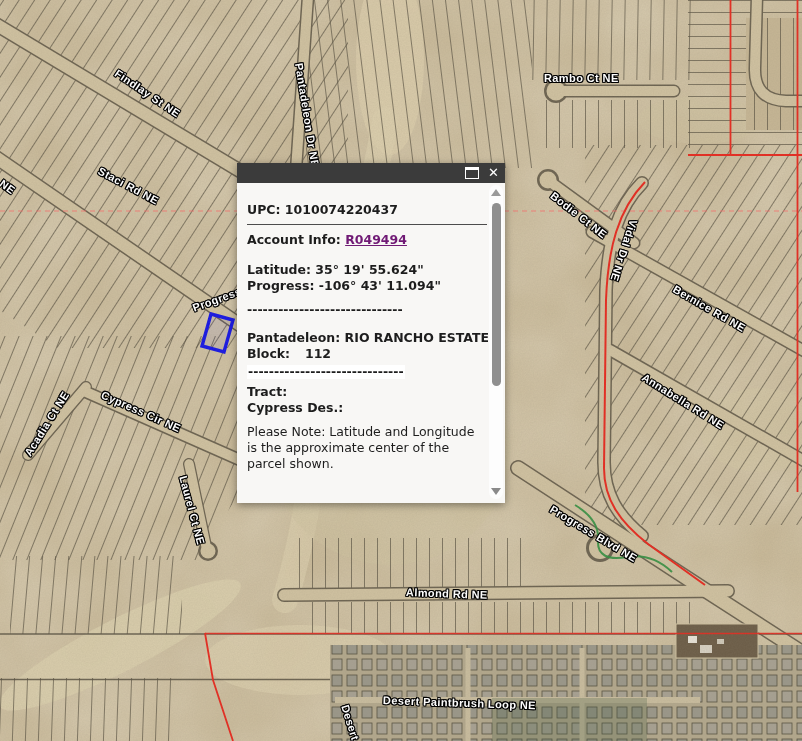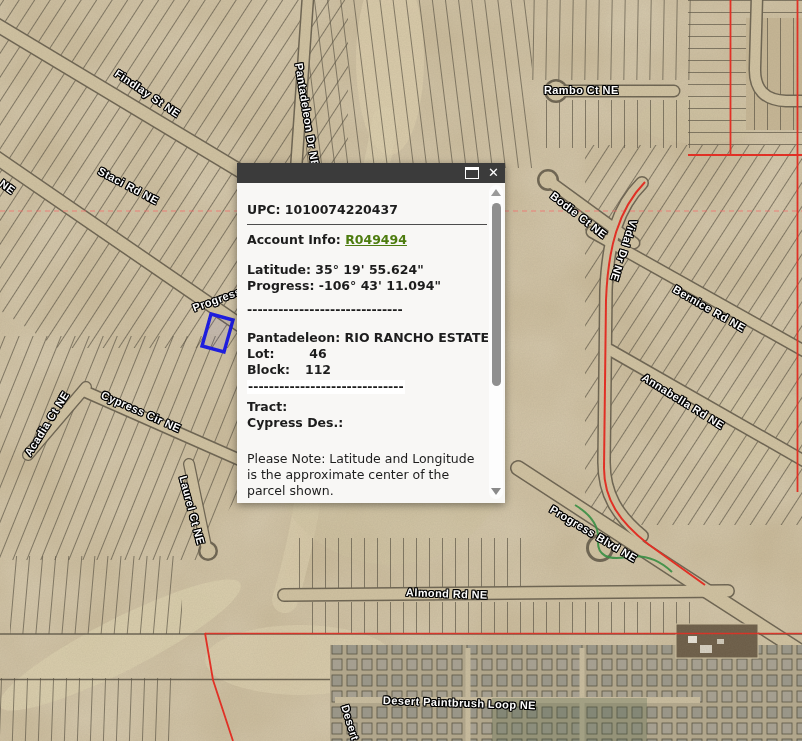--- a/index.html
+++ b/index.html
@@ -14,28 +14,28 @@
     font-family:"DejaVu Sans",sans-serif;color:#1d1d1d;}
   .titlebar{height:20px;background:#3b3b3b;display:flex;align-items:center;justify-content:flex-end;padding-right:6px;gap:9px;}
   .winbtn{cursor:pointer;display:inline-block;}
   .max{width:12px;height:8px;border:1px solid #fff;border-top:3px solid #fff;}
   .close{color:#fff;font-size:13px;font-weight:bold;line-height:14px;}
   .pbody{position:absolute;left:0;top:20px;right:17px;bottom:0;padding:19px 4px 8px 10px;overflow:hidden;}
   .row{font-size:12.5px;line-height:16px;white-space:nowrap;}
   .b{font-weight:bold;}
   hr.solid{border:0;border-top:1px solid #4c4c4c;margin:6px 0 7px 0;width:240px;}
   .gap{height:14px;}
-  .link{color:#4d7c0f;text-decoration:underline;cursor:pointer;font-weight:bold;text-align:center;}
+  .link{color:#701a75;text-decoration:underline;cursor:pointer;font-weight:bold;text-align:center;}
   .dashes{font-size:12.5px;font-weight:bold;line-height:14px;margin:9px 0 13px 0;letter-spacing:0;white-space:nowrap;}
   .dashes.wbg{margin:3px 0 5px 0;}
   .dashes.wbg span{background:#fff;display:inline-block;padding:0 1px;}
   .frow{font-size:12.5px;line-height:15.5px;font-weight:bold;display:flex;}
   .fl{width:52px;}
   .fv{width:38px;text-align:center;}
-  .note{font-size:12.5px;line-height:16.2px;font-weight:normal;margin:20px 0 0 0;width:234px;}
+  .note{font-size:12.5px;line-height:16.2px;font-weight:normal;margin:8px 0 0 0;width:234px;}
   .vscroll{position:absolute;top:22px;bottom:4px;right:2px;width:14px;background:#fdfdfd;border-radius:7px;z-index:2;cursor:pointer;}
   .arr{position:absolute;left:2px;width:0;height:0;border-left:5px solid transparent;border-right:5px solid transparent;}
   .arr.up{top:4px;border-bottom:7px solid #9a9a9a;}
   .arr.down{bottom:4px;border-top:7px solid #8a8a8a;}
   .thumb{position:absolute;left:2.5px;top:18px;width:9px;height:183px;background:#8f8f8f;border-radius:5px;}
 </style>
 </head>
 <body>
 
 <div class="stage">
@@ -230,21 +230,21 @@
 
     <polygon points="211,314 233,320 224,352 202,346" fill="rgba(19,19,232,0.07)" stroke="#1313e8" stroke-width="3.4" stroke-linejoin="miter"></polygon>
 
     <rect width="802" height="741" filter="url(#grain)" opacity="0.22" pointer-events="none"></rect>
   </svg>
 
   <div class="street-label" style="left:116px;top:66px;transform:rotate(34deg)">Findlay St NE</div>
   <div class="street-label" style="left:299px;top:57px;transform:rotate(81deg)">Pantadeleon Dr NE</div>
   <div class="street-label" style="left:1px;top:176px;transform:rotate(36deg)">NE</div>
   <div class="street-label" style="left:99px;top:164px;transform:rotate(28deg)">Staci Rd NE</div>
-  <div class="street-label" style="left:544px;top:84px">Rambo Ct NE</div>
+  <div class="street-label" style="left:544px;top:72px">Rambo Ct NE</div>
   <div class="street-label" style="left:552px;top:188px;transform:rotate(38deg)">Bodie Ct NE</div>
   <div class="street-label" style="left:634px;top:214px;transform:rotate(108deg)">Vidal Dr NE</div>
   <div class="street-label" style="left:674px;top:282px;transform:rotate(30deg)">Bernice Rd NE</div>
   <div class="street-label" style="left:643px;top:370px;transform:rotate(32deg)">Annabella Rd NE</div>
   <div class="street-label" style="left:193px;top:302px;transform:rotate(-20deg)">Progress</div>
   <div class="street-label" style="left:551px;top:502px;transform:rotate(31deg)">Progress Blvd NE</div>
   <div class="street-label" style="left:406px;top:586px;transform:rotate(2deg)">Almond Rd NE</div>
   <div class="street-label" style="left:102px;top:388px;transform:rotate(24deg)">Cypress Cir NE</div>
   <div class="street-label" style="left:27px;top:449px;transform:rotate(-58deg)">Acadia Ct NE</div>
   <div class="street-label" style="left:183px;top:470px;transform:rotate(75deg)">Laurel Ct NE</div>
@@ -259,24 +259,20 @@
     <div class="pbody">
       <div class="row b"><span>UPC:</span>&nbsp;<span>1010074220437</span></div>
       <hr class="solid">
       <div class="row b"><span>Account Info:</span>&nbsp;<a class="link">R049494</a></div>
       <div class="gap"></div>
       <div class="row b"><span>Latitude:</span>&nbsp;<span>35° 19' 55.624"</span></div>
       <div class="row b"><span>Progress:</span>&nbsp;<span>-106° 43' 11.094"</span></div>
       <div class="dashes b">------------------------------</div>
       <div class="row b"><span>Pantadeleon:</span>&nbsp;<span>RIO RANCHO ESTATES</span></div>
       <div class="frow">
-          <span class="fl">Lot:</span>
-          <span class="fv">46</span>
-        </div>
-      <div class="frow">
           <span class="fl">Block:</span>
           <span class="fv">112</span>
         </div>
       <div class="dashes b wbg"><span>------------------------------</span></div>
       <div class="row b"><span>Tract:</span>&nbsp;<span></span></div>
       <div class="row b"><span>Cypress Des.:</span>&nbsp;<span></span></div>
       <p class="note">Please Note: Latitude and Longitude is the approximate center of the parcel shown.</p>
     </div>
     <div class="vscroll">
       <div class="arr up"></div>

